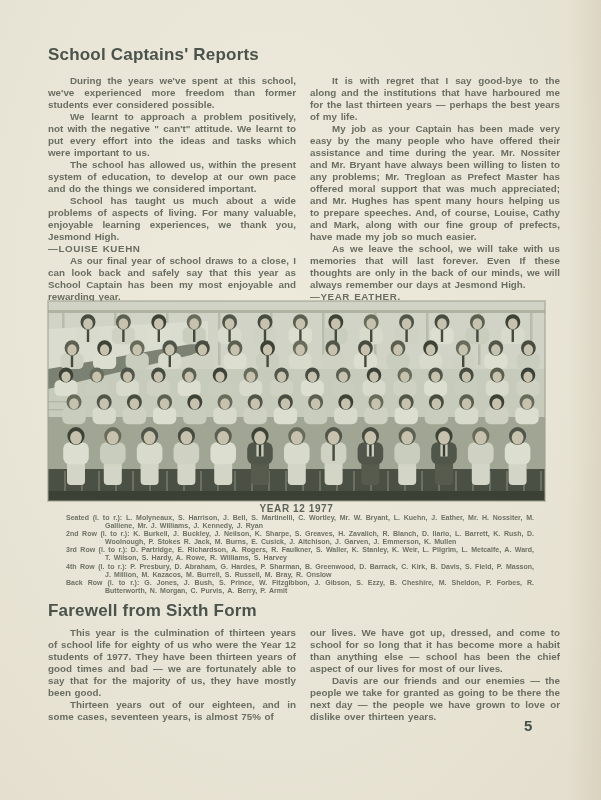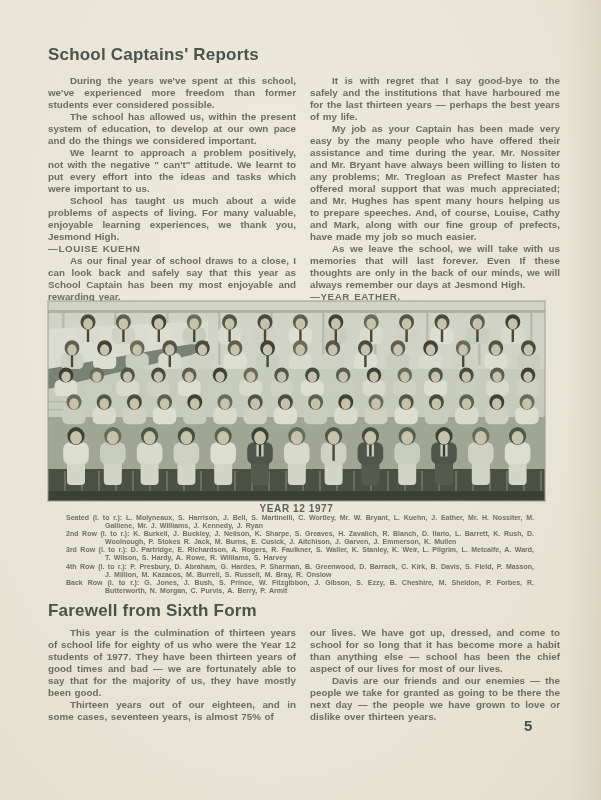--- a/index.html
+++ b/index.html
@@ -50,29 +50,29 @@
 </style>
 </head>
 <body>
 
 <div class="page">
 
   <div class="heading" style="top:45px">School Captains' Reports</div>
 
   <div class="col" style="left:48px;top:75px;width:248px;">
     <p>During the years we've spent at this school, we've experienced more freedom than former students ever considered possible.</p>
+    <p>We learnt to approach a problem positively, not with the negative " can't" attitude. We learnt to put every effort into the ideas and tasks which were important to us.</p>
     <p>The school has allowed us, within the present system of education, to develop at our own pace and do the things we considered important.</p>
-    <p>We learnt to approach a problem positively, not with the negative " can't" attitude. We learnt to put every effort into the ideas and tasks which were important to us.</p>
     <p>School has taught us much about a wide problems of aspects of living. For many valuable, enjoyable learning experiences, we thank you, Jesmond High.</p>
     <p class="sig">—LOUISE KUEHN</p>
     <p>As our final year of school draws to a close, I can look back and safely say that this year as School Captain has been my most enjoyable and rewarding year.</p>
   </div>
 
   <div class="col" style="left:310px;top:75px;width:250px;">
-    <p>It is with regret that I say good-bye to the safely and the institutions that have harboured me for the last thirteen years — perhaps the best years of my life.</p>
+    <p>It is with regret that I say good-bye to the along and the institutions that have harboured me for the last thirteen years — perhaps the best years of my life.</p>
     <p>My job as your Captain has been made very easy by the many people who have offered their assistance and time during the year. Mr. Nossiter and Mr. Bryant have always been willing to listen to any problems; Mr. Tregloan as Prefect Master has offered moral support that was much appreciated; and Mr. Hughes has spent many hours helping us to prepare speeches. And, of course, Louise, Cathy and Mark, along with our fine group of prefects, have made my job so much easier.</p>
     <p>As we leave the school, we will take with us memories that will last forever. Even If these thoughts are only in the back of our minds, we will always remember our days at Jesmond High.</p>
     <p class="sig">—YEAR EATHER.</p>
   </div>
 
   <div class="photo">
     <svg id="photo-svg" width="497" height="200" viewBox="0 0 497 200">
         <rect x="0" y="0" width="497" height="200" fill="#c7cbbc"></rect>
         <rect x="0" y="0" width="497" height="68" fill="#d0d3c5"></rect>
         <rect x="0" y="9" width="497" height="3" fill="#aeb3a2"></rect>

